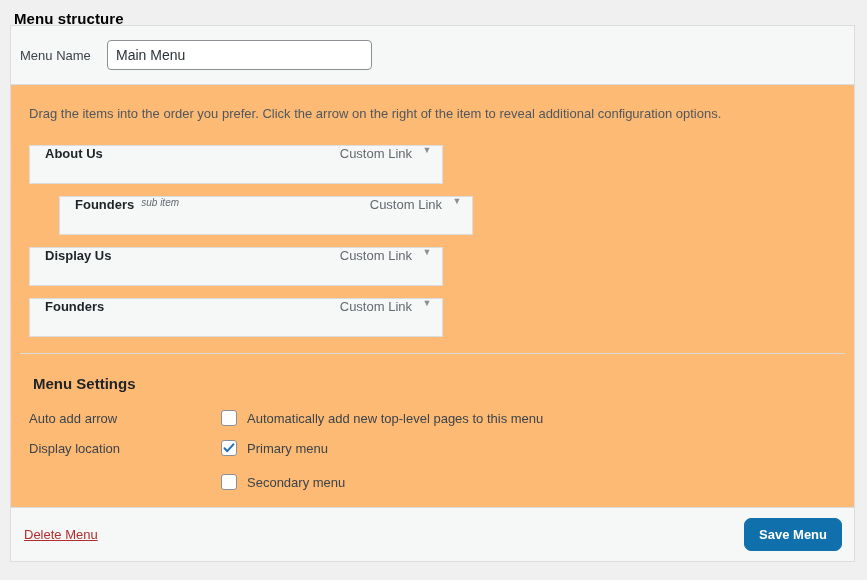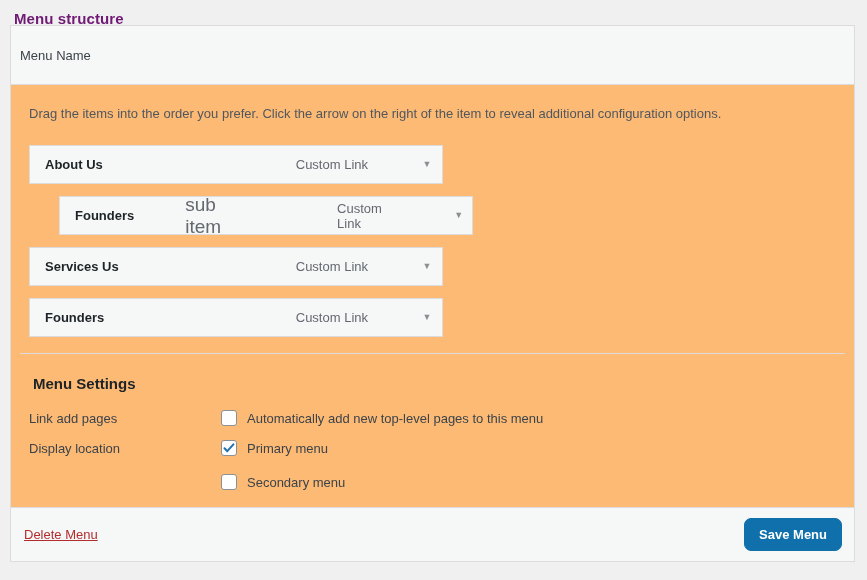--- a/index.html
+++ b/index.html
@@ -12,21 +12,21 @@
     background: #f0f0f1;
     font-family: "Liberation Sans", sans-serif;
     font-size: 13px;
     color: #3c434a;
     overflow: hidden;
   }
 
   .page-title {
     font-size: 15px;
     font-weight: bold;
-    color: #701a75;
+    color: #000000;
     padding: 10px 0 0 14px;
     margin: 0;
     letter-spacing: 0.1px;
   }
 
   .panel {
     position: absolute;
     left: 10px;
     top: 25px;
     width: 845px;
@@ -79,36 +79,36 @@
   .menu-items {
     padding: 22px 0 0 9px;
   }
   .menu-item {
     background: #f6f7f7;
     border: 1px solid #dcdcde;
     box-sizing: border-box;
     width: 414px;
     height: 39px;
     display: flex;
-    align-items: center;
+    align-items: flex-start;
     margin-bottom: 12px;
     cursor: move;
-    gap: 44px;
   }
   .menu-item.depth-1 {
     margin-left: 30px;
   }
   .mi-title {
     font-weight: bold;
     font-size: 13px;
     color: #1d2327;
     padding-left: 15px;
   }
   .mi-sub {
-    font-size: 19px;
+    font-style: italic;
+    font-size: 10px;
     color: #646970;
     padding-left: 7px;
   }
   .mi-spacer { flex: 1; }
   .mi-type {
     font-size: 13px;
     color: #646970;
   }
   .mi-arrow {
     width: 30px;
@@ -202,20 +202,21 @@
 </style>
 </head>
 <body>
 
 <h1 class="page-title">Menu structure</h1>
 
 <div class="panel">
 
   <div class="menu-name-row">
     <span class="menu-name-label">Menu Name</span>
+    <input class="menu-name-input" type="text" value="Main Menu" style="">
   </div>
 
   <div class="panel-body">
 
     <p class="drag-hint">Drag the items into the order you prefer. Click the arrow on the right of the item to reveal additional configuration options.</p>
 
     <div class="menu-items">
 
       <div class="menu-item">
         <span class="mi-title">About Us</span>
@@ -226,41 +227,41 @@
 
       <div class="menu-item depth-1">
         <span class="mi-title">Founders</span>
         <span class="mi-sub">sub item</span>
         <span class="mi-spacer"></span>
         <span class="mi-type">Custom Link</span>
         <span class="mi-arrow">▼</span>
       </div>
 
       <div class="menu-item">
-        <span class="mi-title">Services Us</span>
+        <span class="mi-title">Display Us</span>
         <span class="mi-spacer"></span>
         <span class="mi-type">Custom Link</span>
         <span class="mi-arrow">▼</span>
       </div>
 
       <div class="menu-item">
         <span class="mi-title">Founders</span>
         <span class="mi-spacer"></span>
         <span class="mi-type">Custom Link</span>
         <span class="mi-arrow">▼</span>
       </div>
 
     </div>
 
     <div class="settings-divider"></div>
 
     <h2 class="settings-title">Menu Settings</h2>
 
     <div class="setting-row">
-      <span class="setting-label">Link add pages</span>
+      <span class="setting-label">Auto add arrow</span>
       <div class="opts">
         <label class="opt">
           <span class="cb"></span>
           <span class="opt-label">Automatically add new top-level pages to this menu</span>
         </label>
       </div>
     </div>
 
     <div class="setting-row">
       <span class="setting-label">Display location</span>

